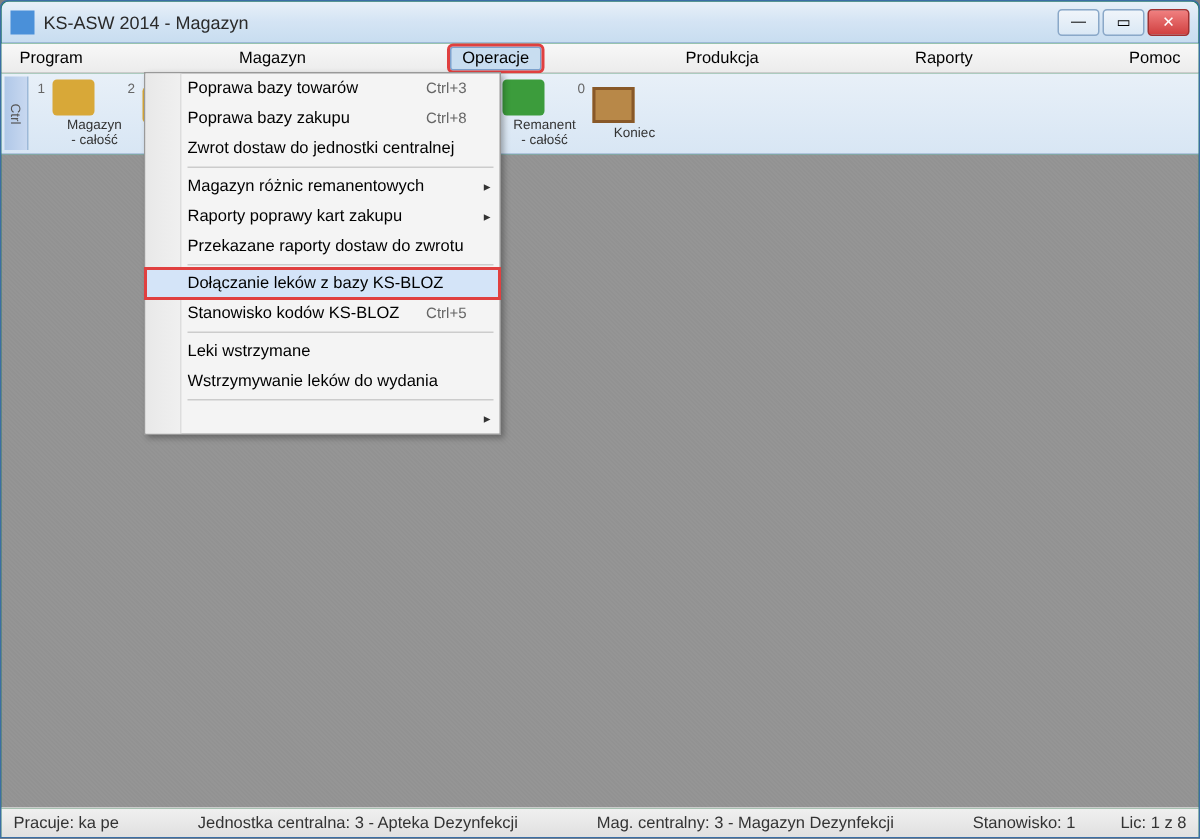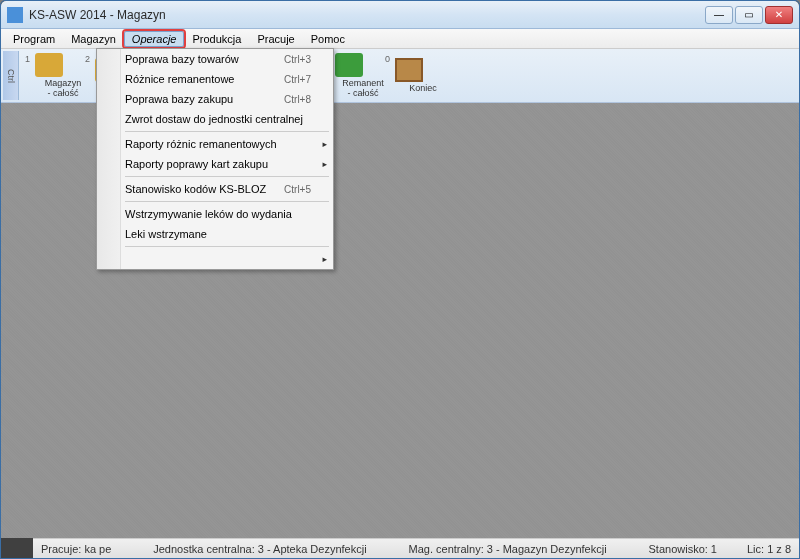--- a/index.html
+++ b/index.html
@@ -1,40 +1,40 @@
 <!DOCTYPE html>
 <html><head>
 <meta charset="utf-8">
 <style>
 * { margin: 0; padding: 0; box-sizing: border-box; font-family: Tahoma, sans-serif; font-size: 11px; }
 body { background: #808080; width: 800px; height: 559px; overflow: hidden; position: relative; }
 
-.window { width: 800px; height: 559px; background: #404040; border: 1px solid #3a6ea5; border-radius: 5px 5px 0 0; display: flex; flex-direction: column; }
+.window { width: 800px; height: 559px; background: #15803d; border: 1px solid #3a6ea5; border-radius: 5px 5px 0 0; display: flex; flex-direction: column; }
 
 .titlebar { height: 28px; background: linear-gradient(#e8f0f8, #d4e4f4, #c8ddf0); border-radius: 5px 5px 0 0; display: flex; align-items: center; padding: 0 6px; border-bottom: 1px solid #9db9d8; }
 .titlebar-icon { width: 16px; height: 16px; background: #4a90d9; margin-right: 6px; }
 .titlebar-text { flex: 1; color: #2a2a2a; font-size: 12px; }
 .winbtn-group { display: flex; gap: 2px; }
 .winbtn { width: 28px; height: 18px; border: 1px solid #8aa8c8; background: linear-gradient(#f0f5fa, #dae8f5); border-radius: 3px; display: flex; align-items: center; justify-content: center; font-size: 10px; cursor: pointer; }
 .winbtn.close { background: linear-gradient(#f08080, #d04040); color: #fff; border-color: #a03030; }
 
-.menubar { height: 20px; background: linear-gradient(#f8f8f8, #ececec); border-bottom: 1px solid #ccc; display: flex; align-items: center; padding: 0 4px; }
+.menubar { height: 20px; background: linear-gradient(#f8f8f8, #ececec); border-bottom: 1px solid #ccc; display: flex; align-items: center; padding: 0 4px; justify-content: space-between; }
 .menu-item { padding: 2px 8px; cursor: pointer; }
-.menu-item.active { background: #c8ddf0; border: 1px solid #7da2ce; border-radius: 2px; padding: 1px 7px; outline: 2px solid #e04040; outline-offset: 0; font-style: italic; }
+.menu-item.active { background: #c8ddf0; border: 1px solid #7da2ce; border-radius: 2px; padding: 1px 7px; outline: 2px solid #e04040; outline-offset: 0; }
 
 .toolbar { height: 54px; background: linear-gradient(#e8f0f8, #d8e6f4); border-bottom: 1px solid #b0c4de; display: flex; align-items: stretch; padding: 2px; position: relative; }
 .ctrl-tab { width: 16px; background: linear-gradient(90deg, #b0c8e8, #c8d8f0); display: flex; align-items: center; justify-content: center; writing-mode: vertical-lr; font-size: 9px; color: #555; border-right: 1px solid #9db9d8; }
 .tb-btn { width: 58px; display: flex; flex-direction: column; align-items: center; justify-content: center; border: 1px solid transparent; margin: 0 1px; cursor: pointer; position: relative; }
 .tb-num { position: absolute; top: 2px; left: 4px; font-size: 9px; color: #666; }
 .tb-icon { width: 28px; height: 24px; margin-bottom: 2px; }
 .tb-label { font-size: 9px; text-align: center; line-height: 1.1; color: #333; margin-left: 28px; }
 
 .workspace { flex: 1; background: #959595; background-image: repeating-linear-gradient(45deg, rgba(0,0,0,0.02) 0, rgba(0,0,0,0.02) 1px, transparent 1px, transparent 2px); }
 
-.statusbar { height: 20px; background: linear-gradient(#f0f0f0, #e0e0e0); border-top: 1px solid #ccc; display: flex; align-items: center; padding: 0 8px; font-size: 10px; color: #333; margin-left: 32px; }
+.statusbar { height: 20px; background: linear-gradient(#f0f0f0, #e0e0e0); border-top: 1px solid #ccc; display: flex; align-items: center; padding: 0 8px; font-size: 10px; color: #333; }
 .status-seg { flex: 0 0 auto; }
 .status-sep { flex: 1; }
 
 .dropdown { position: absolute; top: 48px; left: 96px; width: 238px; background: #f4f4f4; border: 1px solid #999; box-shadow: 2px 2px 4px rgba(0,0,0,0.3); z-index: 100; }
 .dd-item { display: flex; align-items: center; height: 20px; padding: 0 22px 0 28px; position: relative; cursor: pointer; }
 .dd-item.highlighted { background: #d4e4f8; outline: 2px solid #e04040; outline-offset: -1px; }
 .dd-label { flex: 1; white-space: nowrap; overflow: hidden; text-overflow: ellipsis; }
 .dd-shortcut { color: #666; font-size: 10px; }
 .dd-arrow { position: absolute; right: 6px; font-size: 9px; color: #333; }
 .dd-sep { height: 1px; background: #ccc; margin: 2px 4px 2px 28px; }
@@ -60,21 +60,21 @@
       <div class="winbtn">▭</div>
       <div class="winbtn close">✕</div>
     </div>
   </div>
 
   <div class="menubar" id="menubar">
       <div class="menu-item">Program</div>
       <div class="menu-item">Magazyn</div>
       <div class="menu-item active">Operacje</div>
       <div class="menu-item">Produkcja</div>
-      <div class="menu-item">Pracuje</div>
+      <div class="menu-item">Raporty</div>
       <div class="menu-item">Pomoc</div>
     </div>
 
   <div class="toolbar">
     <div class="ctrl-tab">Ctrl</div>
     <div id="tb-buttons" style="display:flex;">
         <div class="tb-btn">
           <div class="tb-num">1</div>
           <div class="tb-icon ic-box"></div>
           <div class="tb-label">Magazyn - całość</div>
@@ -129,49 +129,51 @@
 </div>
 
 <div class="dropdown">
   <div class="dd-gutter"></div>
   <div class="dd-items" id="dd-items">
       <div class="dd-item">
         <span class="dd-label">Poprawa bazy towarów</span>
         <span class="dd-shortcut">Ctrl+3</span>
       </div>
       <div class="dd-item">
-        <span class="dd-label">Różnice remanentowe</span>
-        <span class="dd-shortcut">Ctrl+7</span>
-      </div>
-      <div class="dd-item">
         <span class="dd-label">Poprawa bazy zakupu</span>
         <span class="dd-shortcut">Ctrl+8</span>
       </div>
       <div class="dd-item">
         <span class="dd-label">Zwrot dostaw do jednostki centralnej</span>
       </div>
       <div class="dd-sep"></div>
       <div class="dd-item">
-        <span class="dd-label">Raporty różnic remanentowych</span>
+        <span class="dd-label">Magazyn różnic remanentowych</span>
         <span class="dd-arrow">▸</span>
       </div>
       <div class="dd-item">
         <span class="dd-label">Raporty poprawy kart zakupu</span>
         <span class="dd-arrow">▸</span>
       </div>
+      <div class="dd-item">
+        <span class="dd-label">Przekazane raporty dostaw do zwrotu</span>
+      </div>
       <div class="dd-sep"></div>
+      <div class="dd-item highlighted">
+        <span class="dd-label">Dołączanie leków z bazy KS-BLOZ</span>
+      </div>
       <div class="dd-item">
         <span class="dd-label">Stanowisko kodów KS-BLOZ</span>
         <span class="dd-shortcut">Ctrl+5</span>
       </div>
       <div class="dd-sep"></div>
       <div class="dd-item">
-        <span class="dd-label">Wstrzymywanie leków do wydania</span>
+        <span class="dd-label">Leki wstrzymane</span>
       </div>
       <div class="dd-item">
-        <span class="dd-label">Leki wstrzymane</span>
+        <span class="dd-label">Wstrzymywanie leków do wydania</span>
       </div>
       <div class="dd-sep"></div>
       <div class="dd-item">
         <span class="dd-arrow">▸</span>
       </div>
     </div>
 </div>
 
 </body></html>

